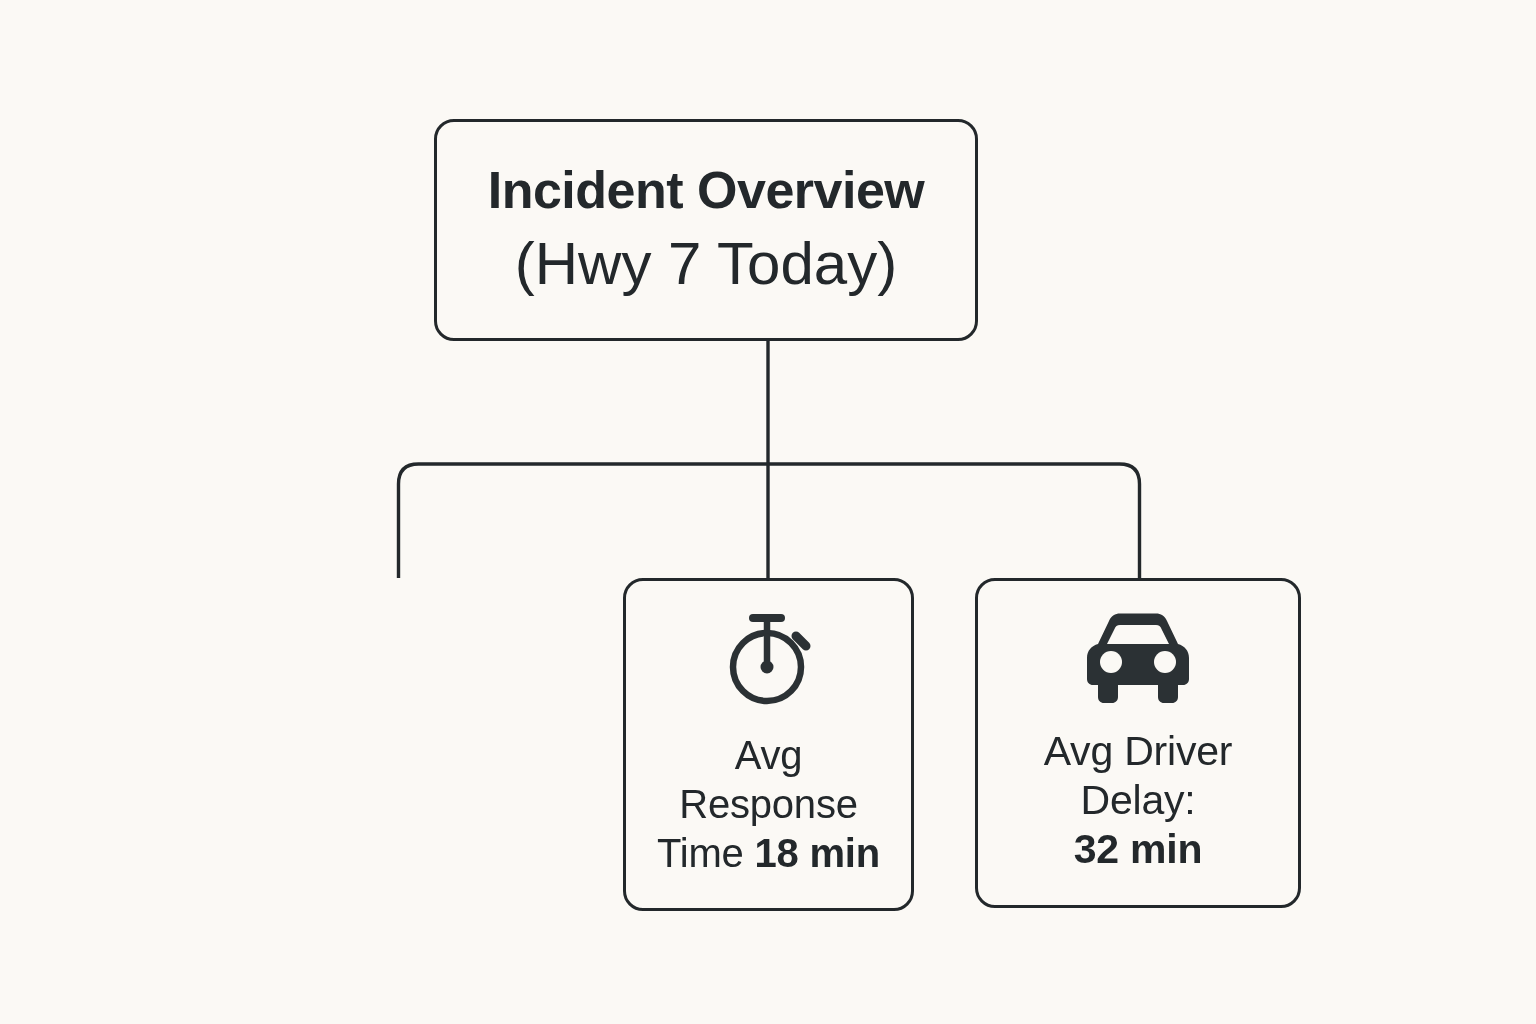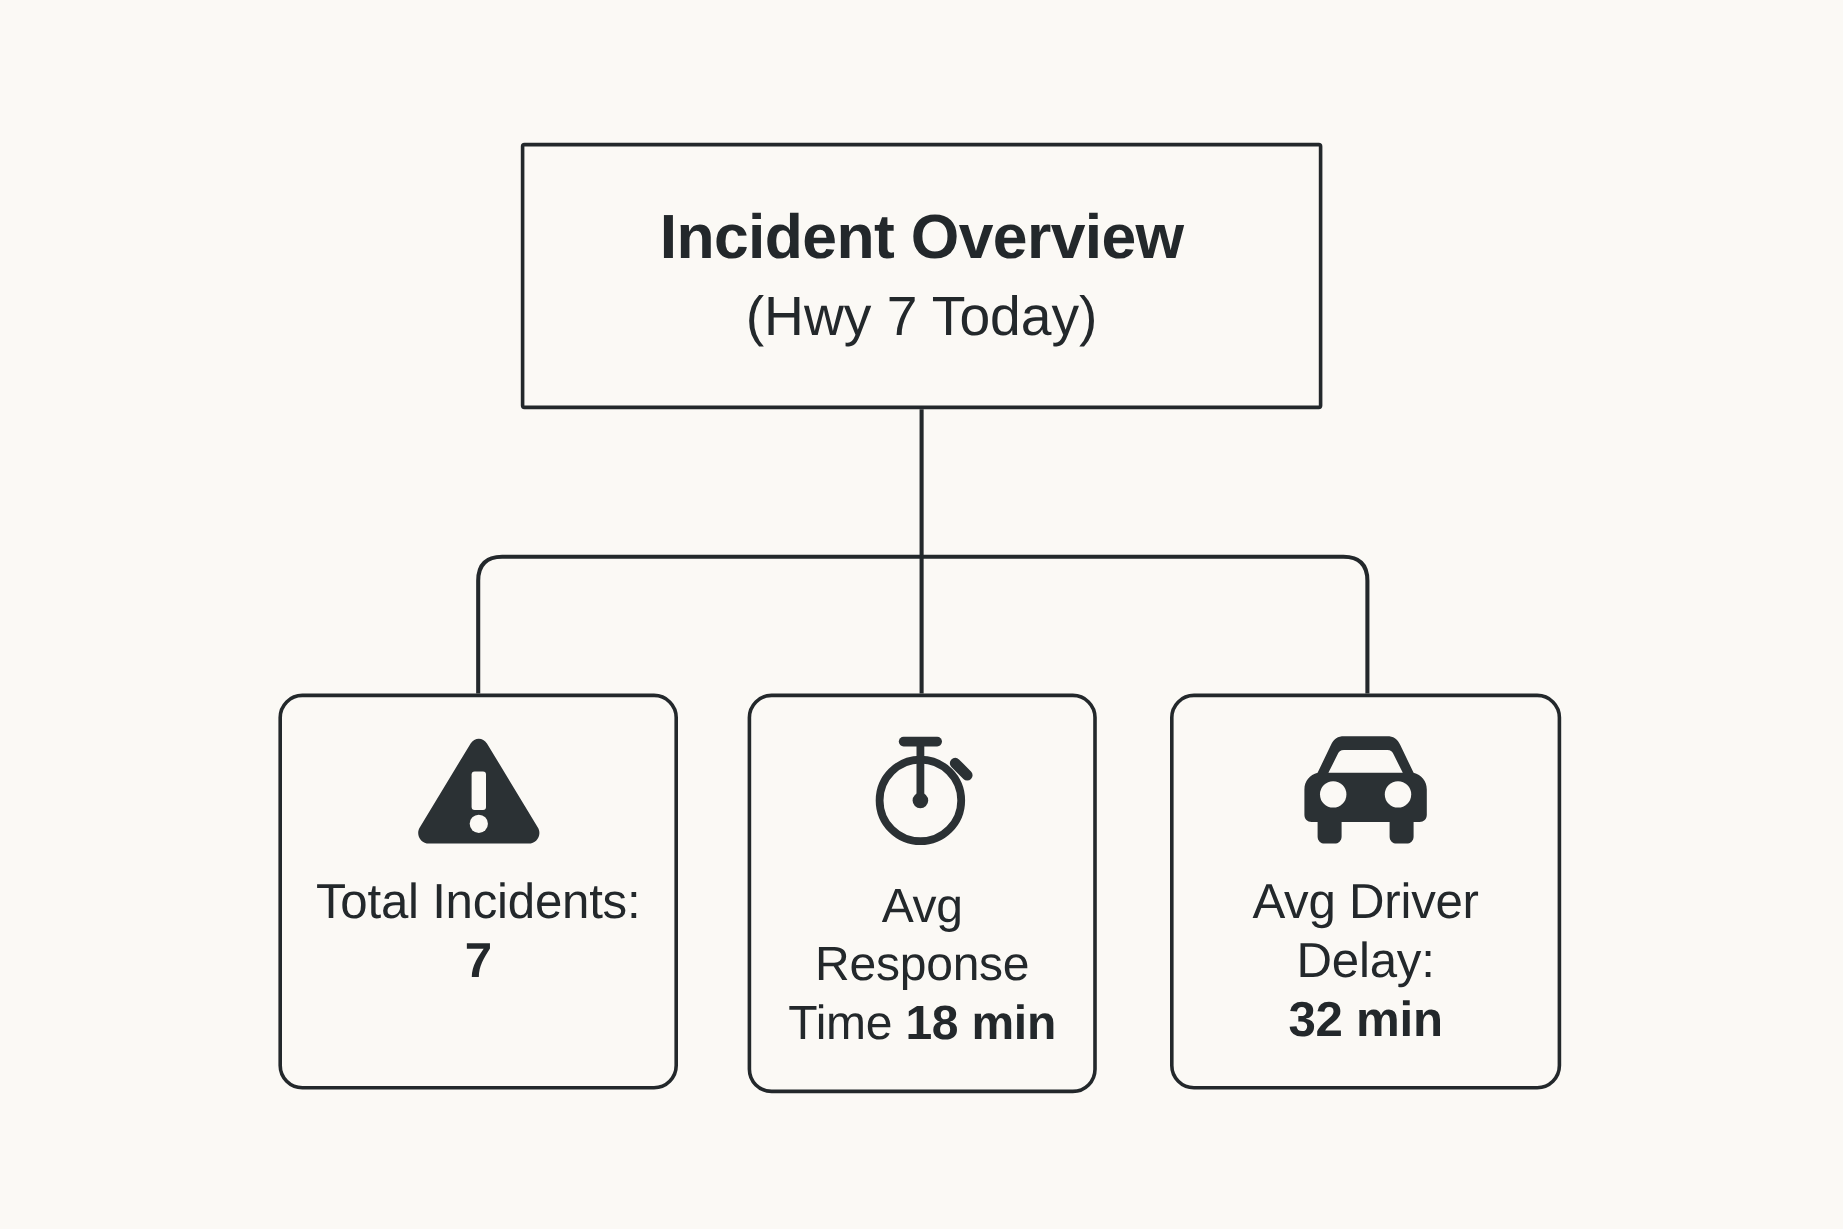--- a/index.html
+++ b/index.html
@@ -42,35 +42,35 @@
     display: flex;
     flex-direction: column;
     align-items: center;
     justify-content: center;
   }
 
   
   #root-node {
     left: 434px;
     top: 119px;
-    width: 668px;
+    width: 544px;
     height: 222px;
-    border-radius: 3px;
+    border-radius: 20px;
     padding: 2px 24px;
   }
   .root-title {
     font-size: 52px;
     font-weight: bold;
     letter-spacing: -0.5px;
     line-height: 1.08;
     text-align: center;
     white-space: nowrap;
   }
   .root-subtitle {
-    font-size: 46px;
+    font-size: 60px;
     font-weight: normal;
     line-height: 1.12;
     text-align: center;
     margin-top: 12px;
     white-space: nowrap;
   }
 
   
   .card {
     padding: 26px 14px 18px;
@@ -116,36 +116,20 @@
 
       <path d="M 1139.5 578 L 1139.5 484 Q 1139.5 464 1119.5 464 L 768 464"></path>
     </g>
   </svg>
 
   <div class="node" id="root-node">
     <div class="root-title">Incident Overview</div>
     <div class="root-subtitle">(Hwy 7 Today)</div>
   </div>
 
-  <div class="node card" id="card-0">
-    <div class="card-icon">
-      <svg width="108" height="92" viewBox="0 0 108 92" aria-hidden="true">
-        <path d="M47.2 6.5 C50.5 1.2 57.5 1.2 60.8 6.5 L103.2 76.5
-                 C106.8 82.4 102.6 90 95.4 90 L12.6 90
-                 C5.4 90 1.2 82.4 4.8 76.5 Z" fill="#2b3134"></path>
-        <rect x="48" y="30" width="12" height="32" rx="2.5" fill="#fbf9f5"></rect>
-        <circle cx="54" cy="73.5" r="7.6" fill="#fbf9f5"></circle>
-      </svg>
-    </div>
-    <div class="card-text">
-      <span>Total Incidents:</span>
-      <br>
-      <b>7</b>
-    </div>
-  </div>
 
   <div class="node card" id="card-1">
     <div class="card-icon">
       <svg width="104" height="104" viewBox="0 0 104 104" aria-hidden="true">
         <g fill="none" stroke="#2b3134" stroke-width="6.5" stroke-linecap="round">
           <circle cx="50" cy="60" r="34"></circle>
           <line x1="50" y1="12" x2="50" y2="26"></line>
           <line x1="36" y1="11" x2="64" y2="11" stroke-width="8"></line>
           <line x1="79" y1="29" x2="89" y2="39" stroke-width="9"></line>
           <line x1="50" y1="30" x2="50" y2="60"></line>

